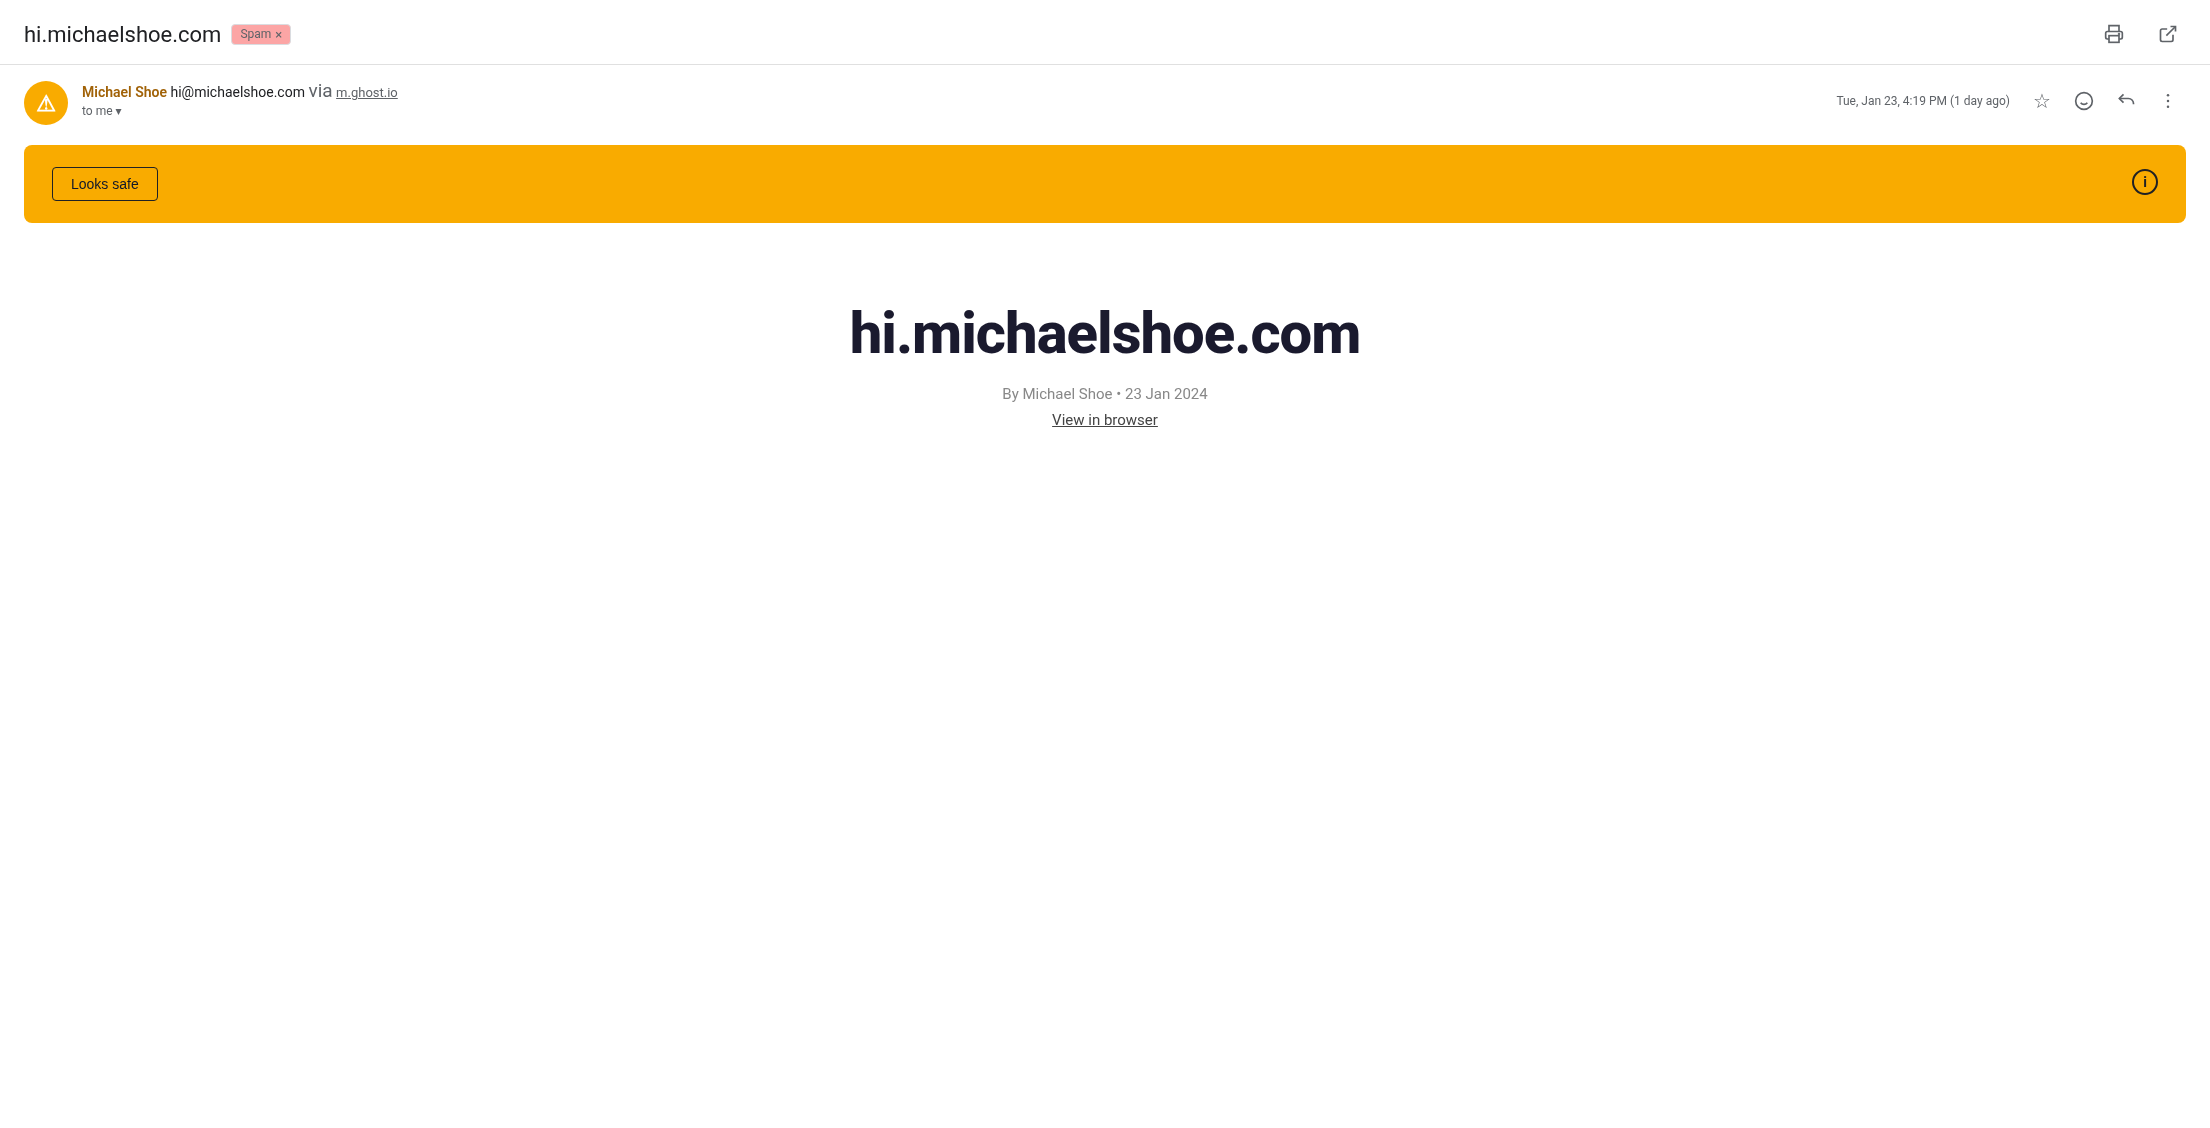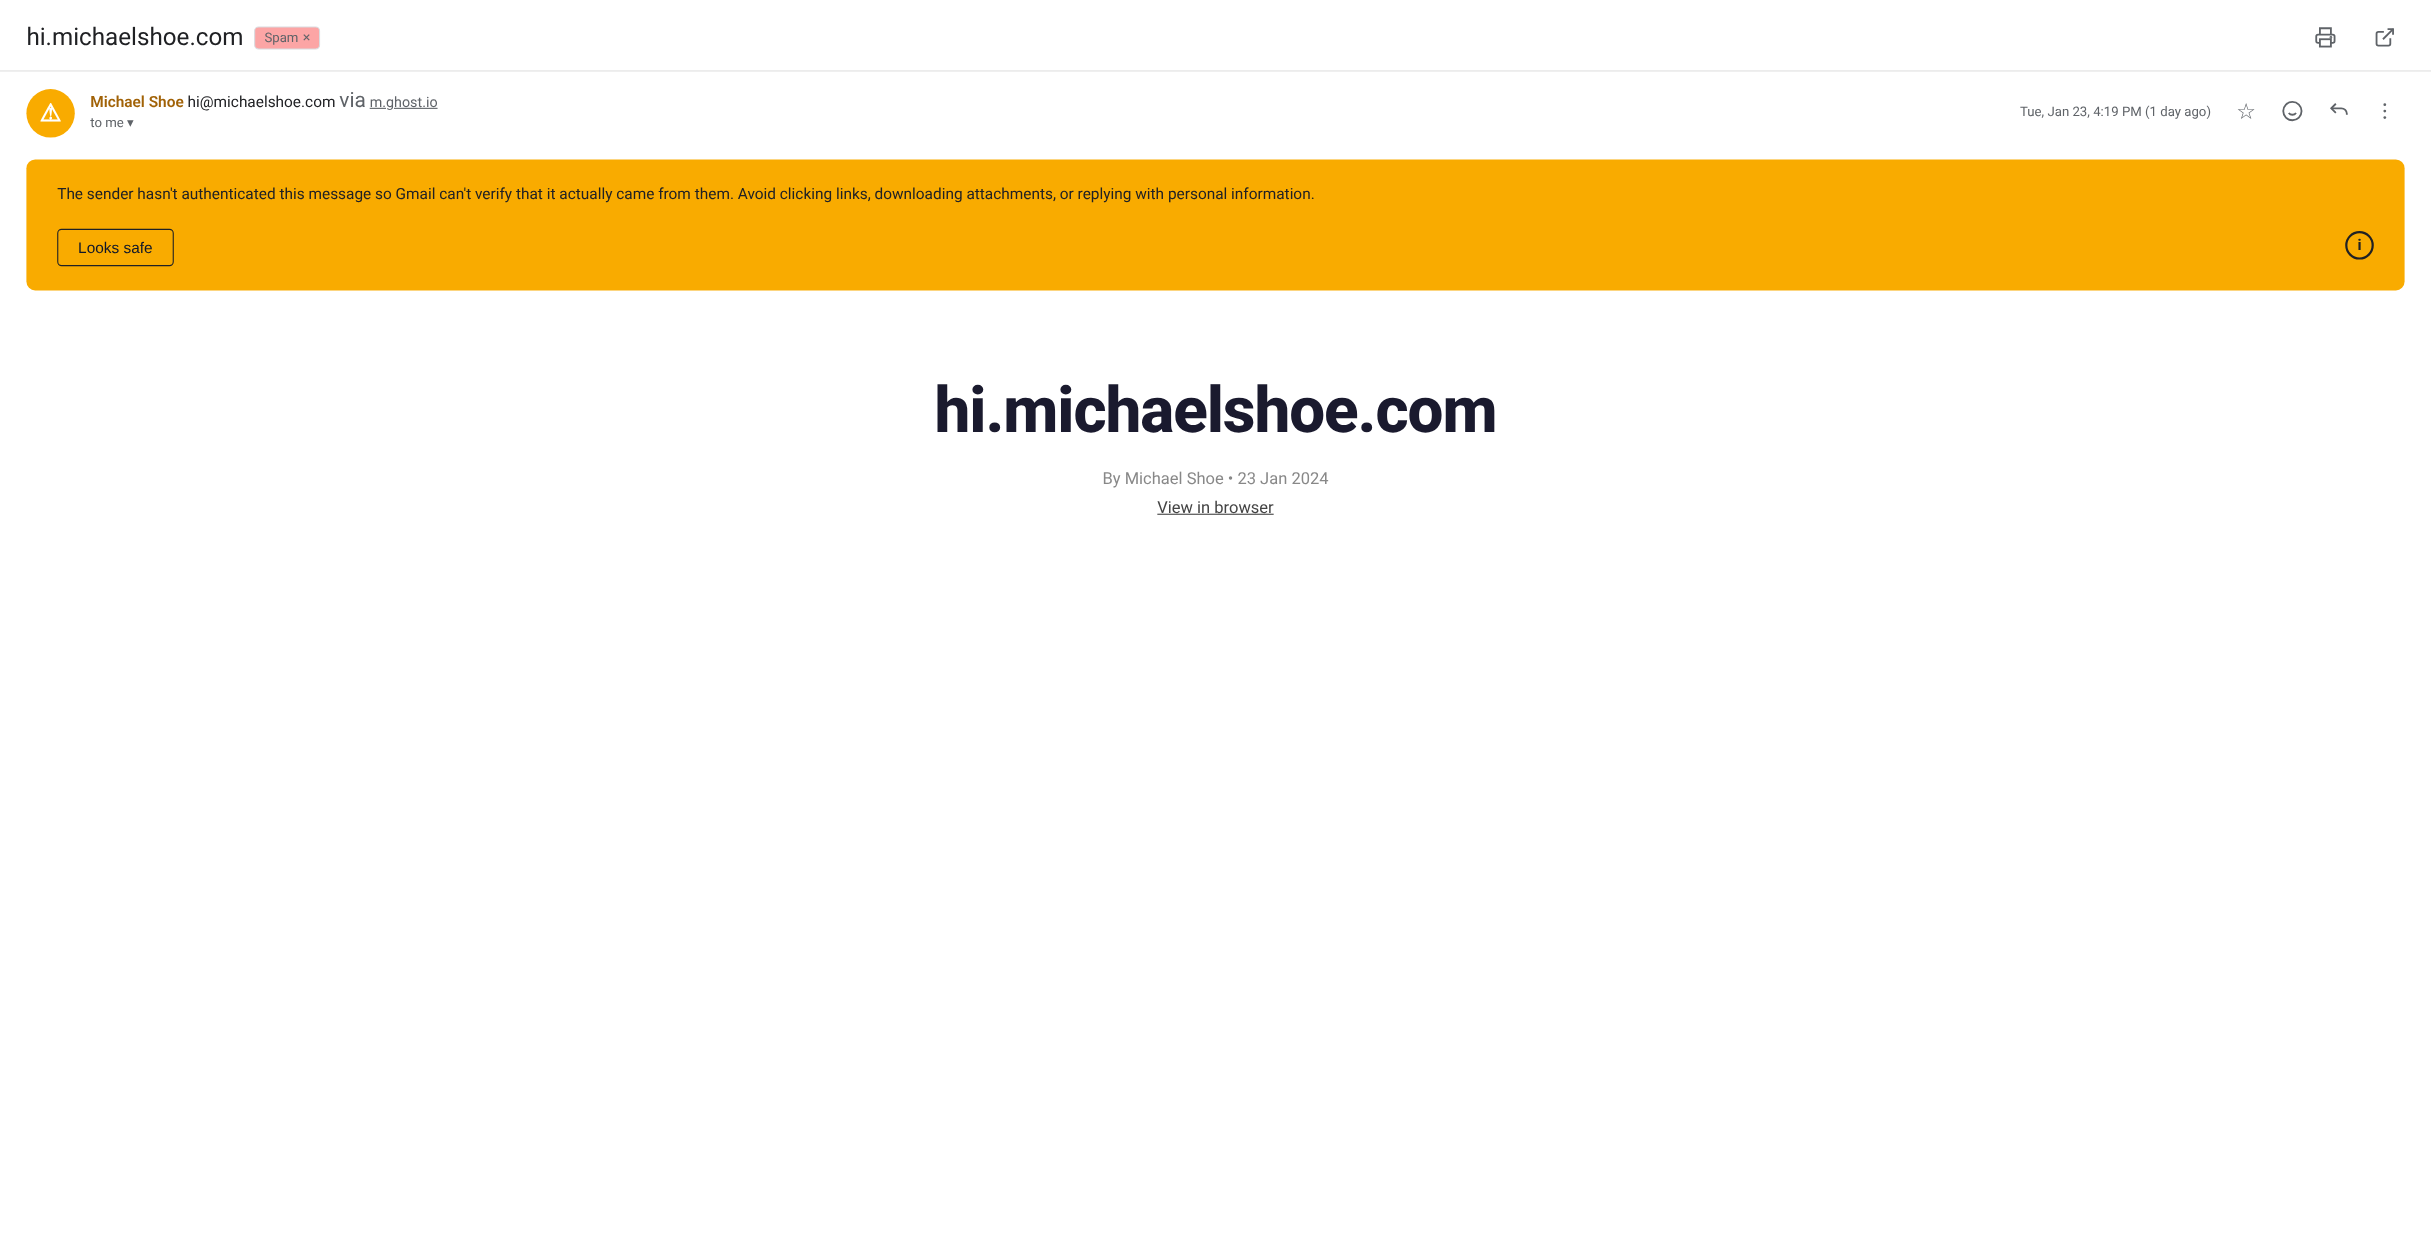--- a/index.html
+++ b/index.html
@@ -286,21 +286,20 @@
           <circle cx="12" cy="5" r="1.5"></circle>
           <circle cx="12" cy="12" r="1.5"></circle>
           <circle cx="12" cy="19" r="1.5"></circle>
         </svg>
       </button>
     </div>
   </div>
 </div>
 
 <div class="warning-banner">
-  <div class="warning-text">The sender hasn't authenticated this message so Gmail can't verify that it actually came from them. Avoid clicking links, downloading attachments, or replying with personal information.</div>
   <button class="looks-safe-btn">Looks safe</button>
   <div class="info-icon-circle">
     <span>i</span>
   </div>
 </div>
 
 <div class="email-body">
   <div class="email-site-title">hi.michaelshoe.com</div>
   <div class="email-byline">By Michael Shoe • 23 Jan 2024</div>
   <a class="view-in-browser-link" href="#">View in browser</a>

